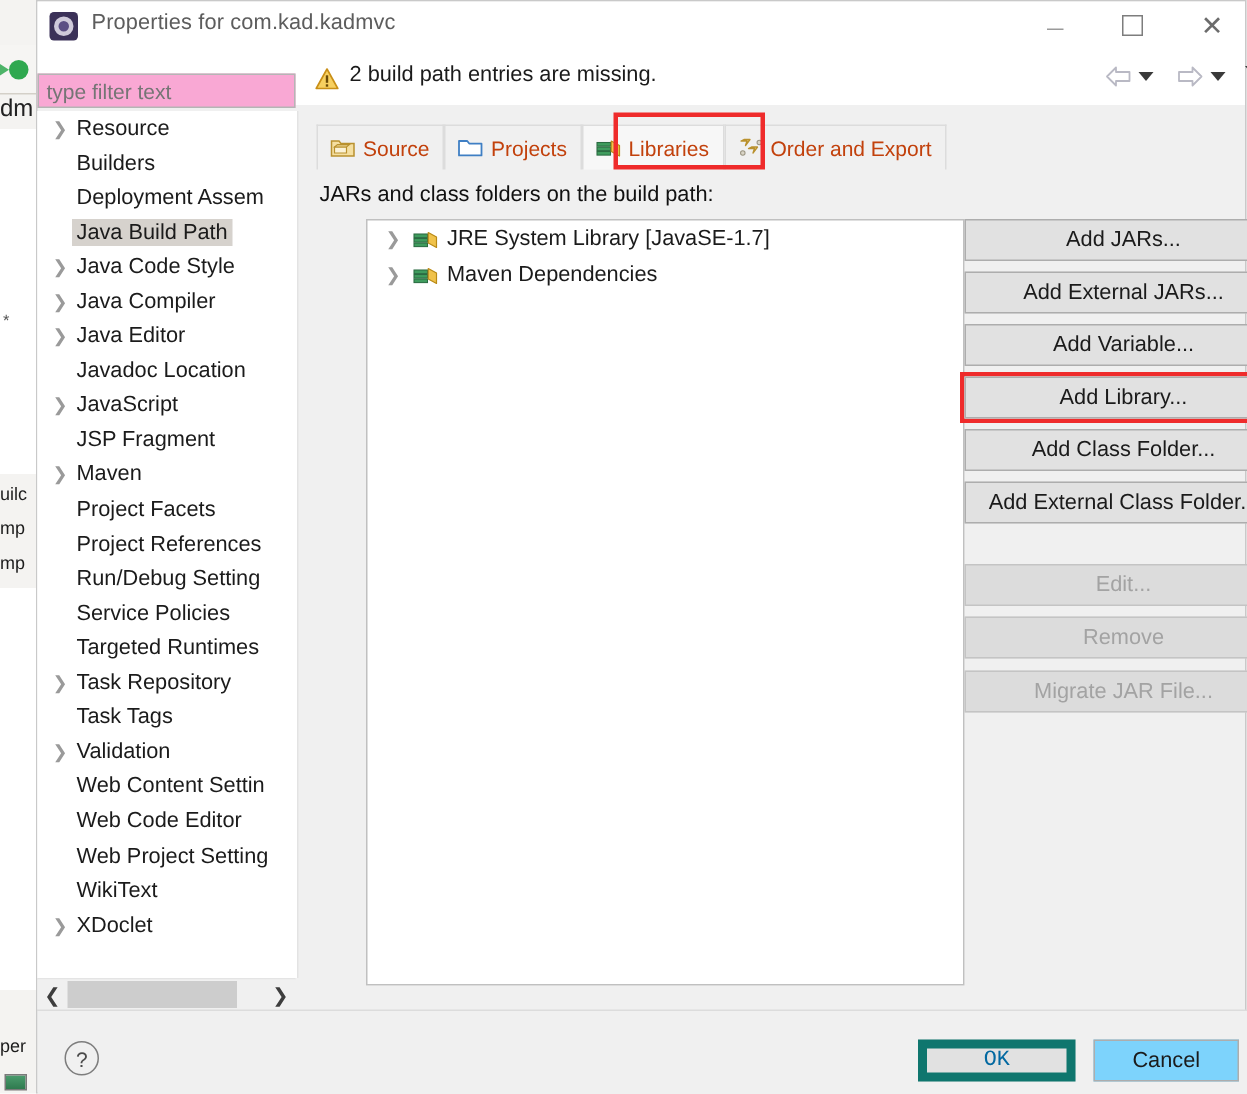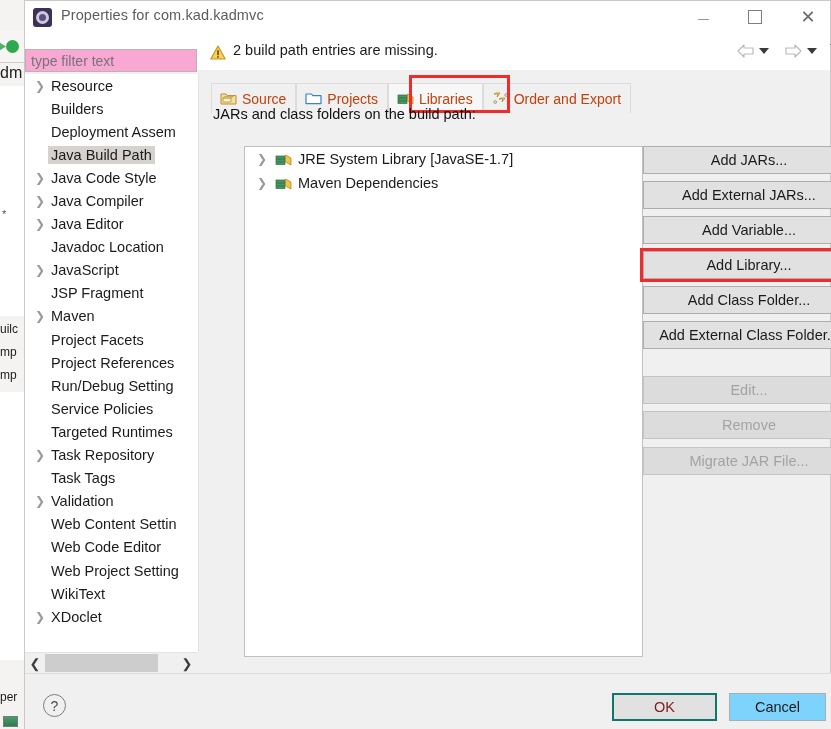--- a/index.html
+++ b/index.html
@@ -227,21 +227,21 @@
   .tab-ico { width: 17px; height: 15px; position: relative; flex:0 0 17px;}
   #tab-highlight {
     position: absolute;
     left: 198px; top: 1px;
     width: 101px; height: 38px;
     border: 3px solid #ef2b2b;
     box-sizing: border-box;
     pointer-events: none;
   }
   #content-label {
-    position: absolute; left: 2px; top: 32px;
+    position: absolute; left: 2px; top: 48px;
     font-size: 14.5px; color: #111;
   }
   #list-box {
     position: absolute; left: 33px; top: 72px;
     width: 399px; height: 511px;
     background: #ffffff;
     border: 1px solid #c0c0c0;
     box-sizing: border-box;
     overflow: hidden;
   }
@@ -291,24 +291,24 @@
     position: absolute; left: 18px; top: 20px;
     width: 21px; height: 21px; border-radius: 50%;
     border: 1px solid #7d7d7d;
     display:flex;align-items:center;justify-content:center;
     font-size: 14px; color: #4b4b4b;
   }
   #ok-btn {
     position: absolute; left: 587px; top: 19px;
     width: 105px; height: 28px;
     background: #e1e1e1;
-    border: 2px solid #0f766e;
+    border: 6px solid #0f766e;
     box-sizing: border-box;
     display:flex;align-items:center;justify-content:center;
-    font-size: 14.5px; color:#7f1d1d;
+    font-size: 14.5px; color:#0369a1;font-family:Liberation Mono, monospace;
   }
   #cancel-btn {
     position: absolute; left: 704px; top: 19px;
     width: 97px; height: 28px;
     background: #7dd3fc;
     border: 1px solid #adadad;
     box-sizing: border-box;
     display:flex;align-items:center;justify-content:center;
     font-size: 14.5px; color:#1b1b1b;
   }

